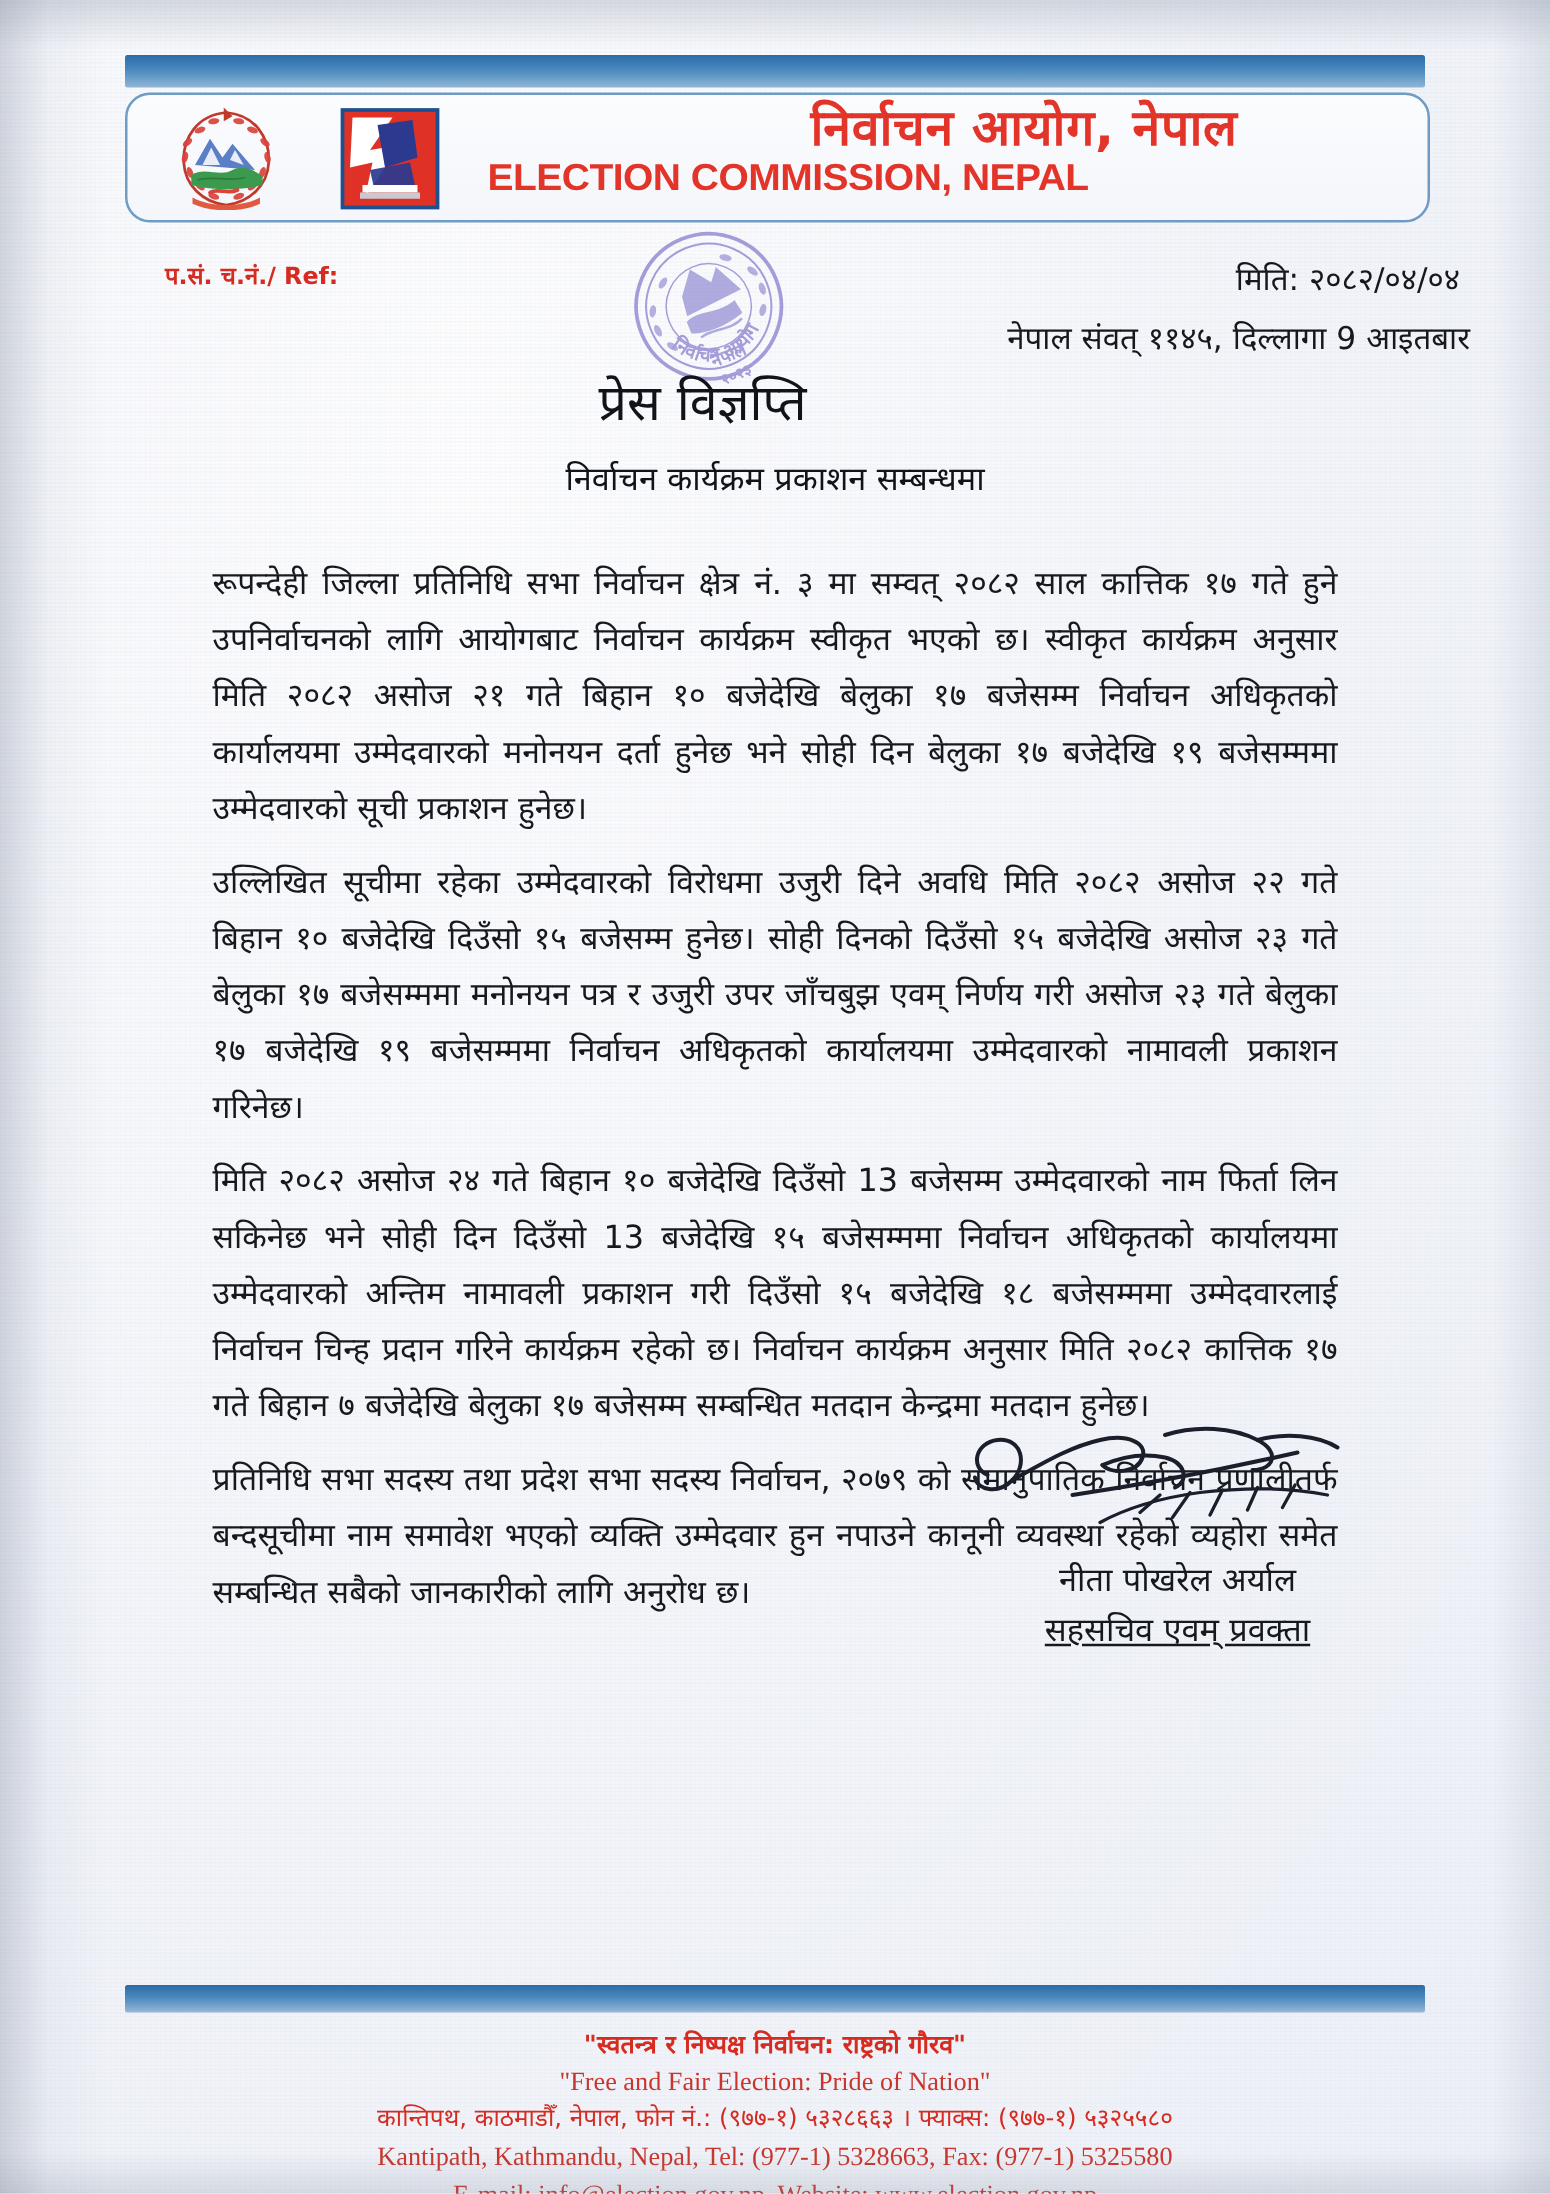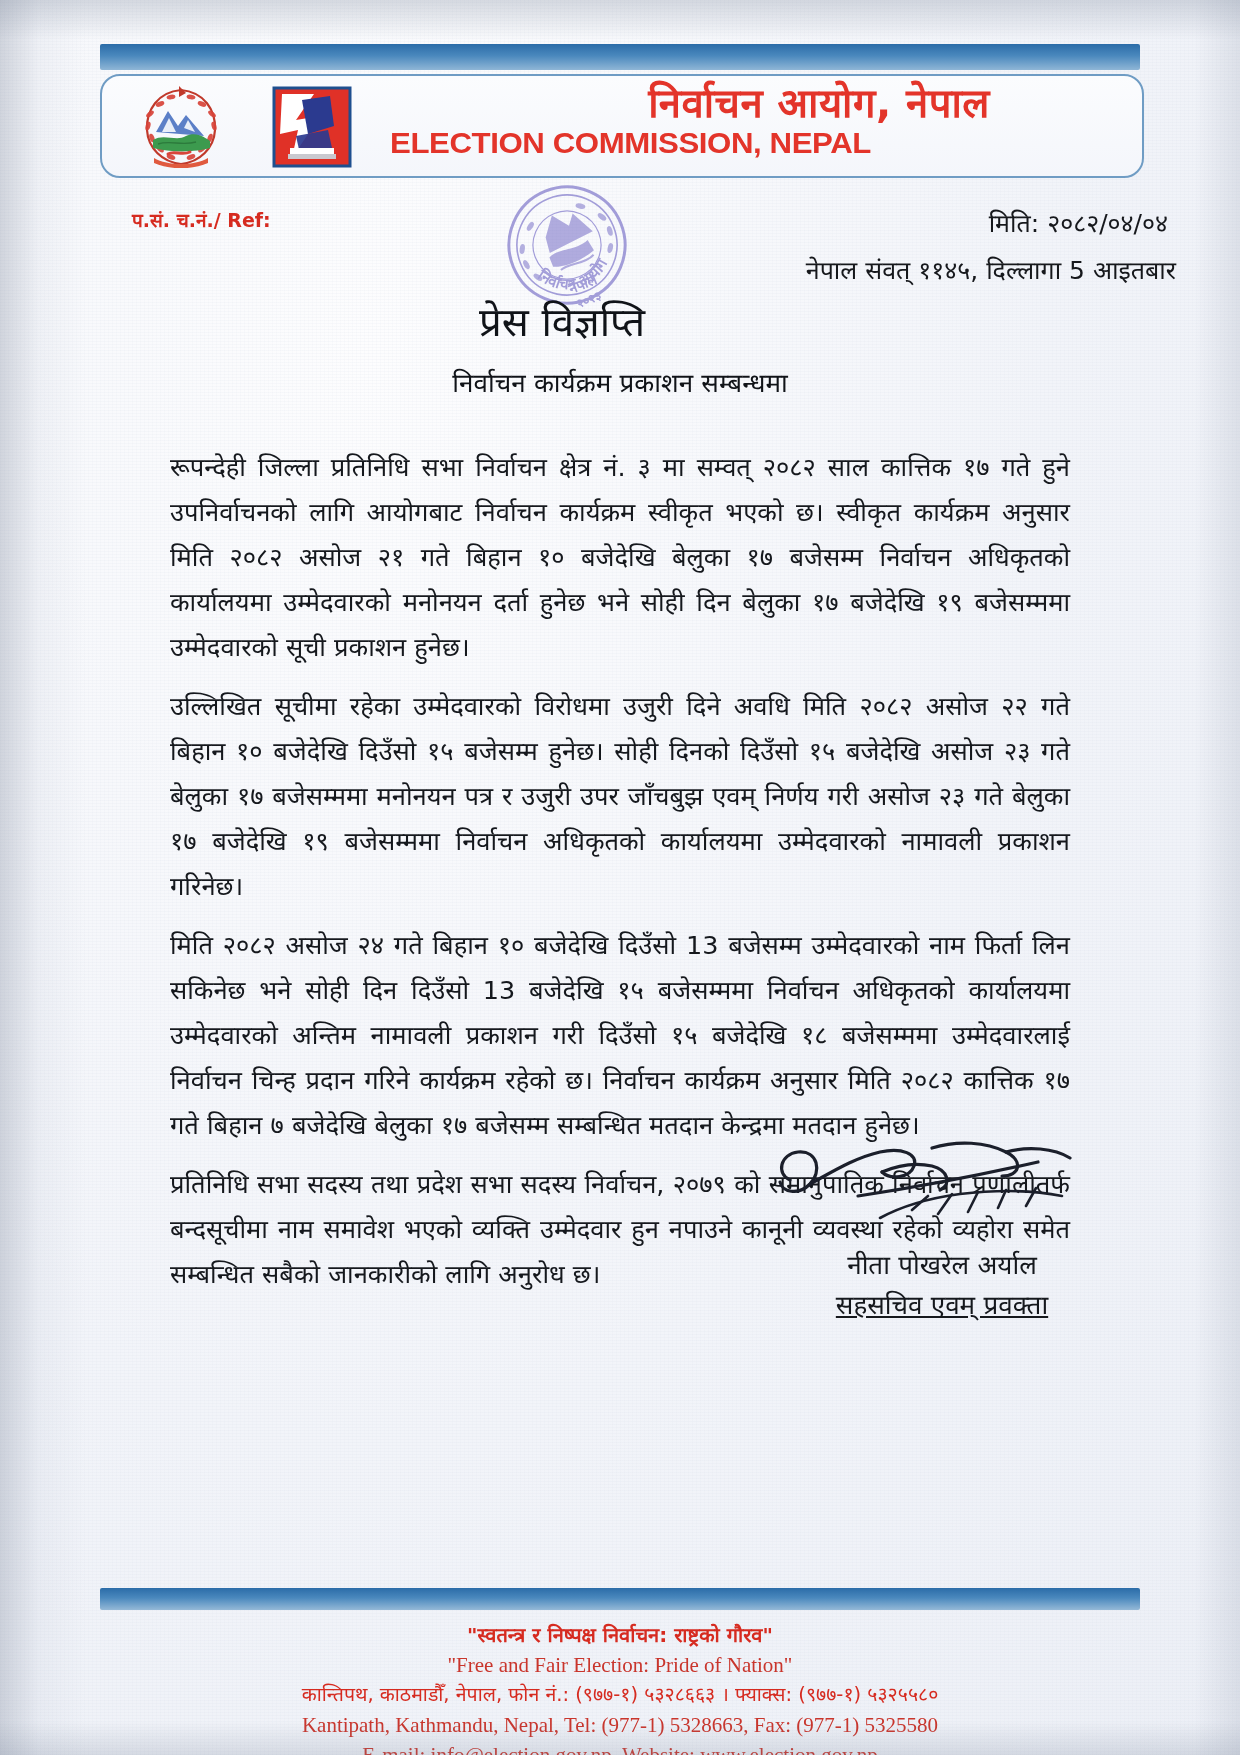--- a/index.html
+++ b/index.html
@@ -228,21 +228,21 @@
     </svg>
   </div>
 
   <div class="hdr-text">
     <div class="hdr-np">निर्वाचन आयोग, नेपाल</div>
     <div class="hdr-en">ELECTION COMMISSION, NEPAL</div>
   </div>
 
   <div class="ref">प.सं. च.नं./ Ref:</div>
   <div class="date1">मिति: २०८२/०४/०४</div>
-  <div class="date2">नेपाल संवत् ११४५, दिल्लागा 5 आइतबार</div>
+  <div class="date2">नेपाल संवत् ११४५, दिल्लागा 9 आइतबार</div>
 
   <div class="stamp">
     <svg viewBox="0 0 150 150" width="150" height="150">
       <circle cx="75" cy="75" r="58" fill="none" stroke="#6f66c4" stroke-width="3"></circle>
       <circle cx="75" cy="75" r="50" fill="none" stroke="#6f66c4" stroke-width="1.6"></circle>
       <circle cx="75" cy="75" r="34" fill="none" stroke="#6f66c4" stroke-width="1.2"></circle>
       <g fill="#6f66c4" opacity=".85">
         <path d="M58 60 L72 42 L84 58 L92 48 L104 72 L56 76 Z"></path>
         <path d="M54 80 C66 74 80 84 96 78 L98 90 C80 96 62 94 54 90 Z"></path>
         <path d="M60 96 C70 92 84 100 96 94" stroke="#6f66c4" stroke-width="2" fill="none"></path>

